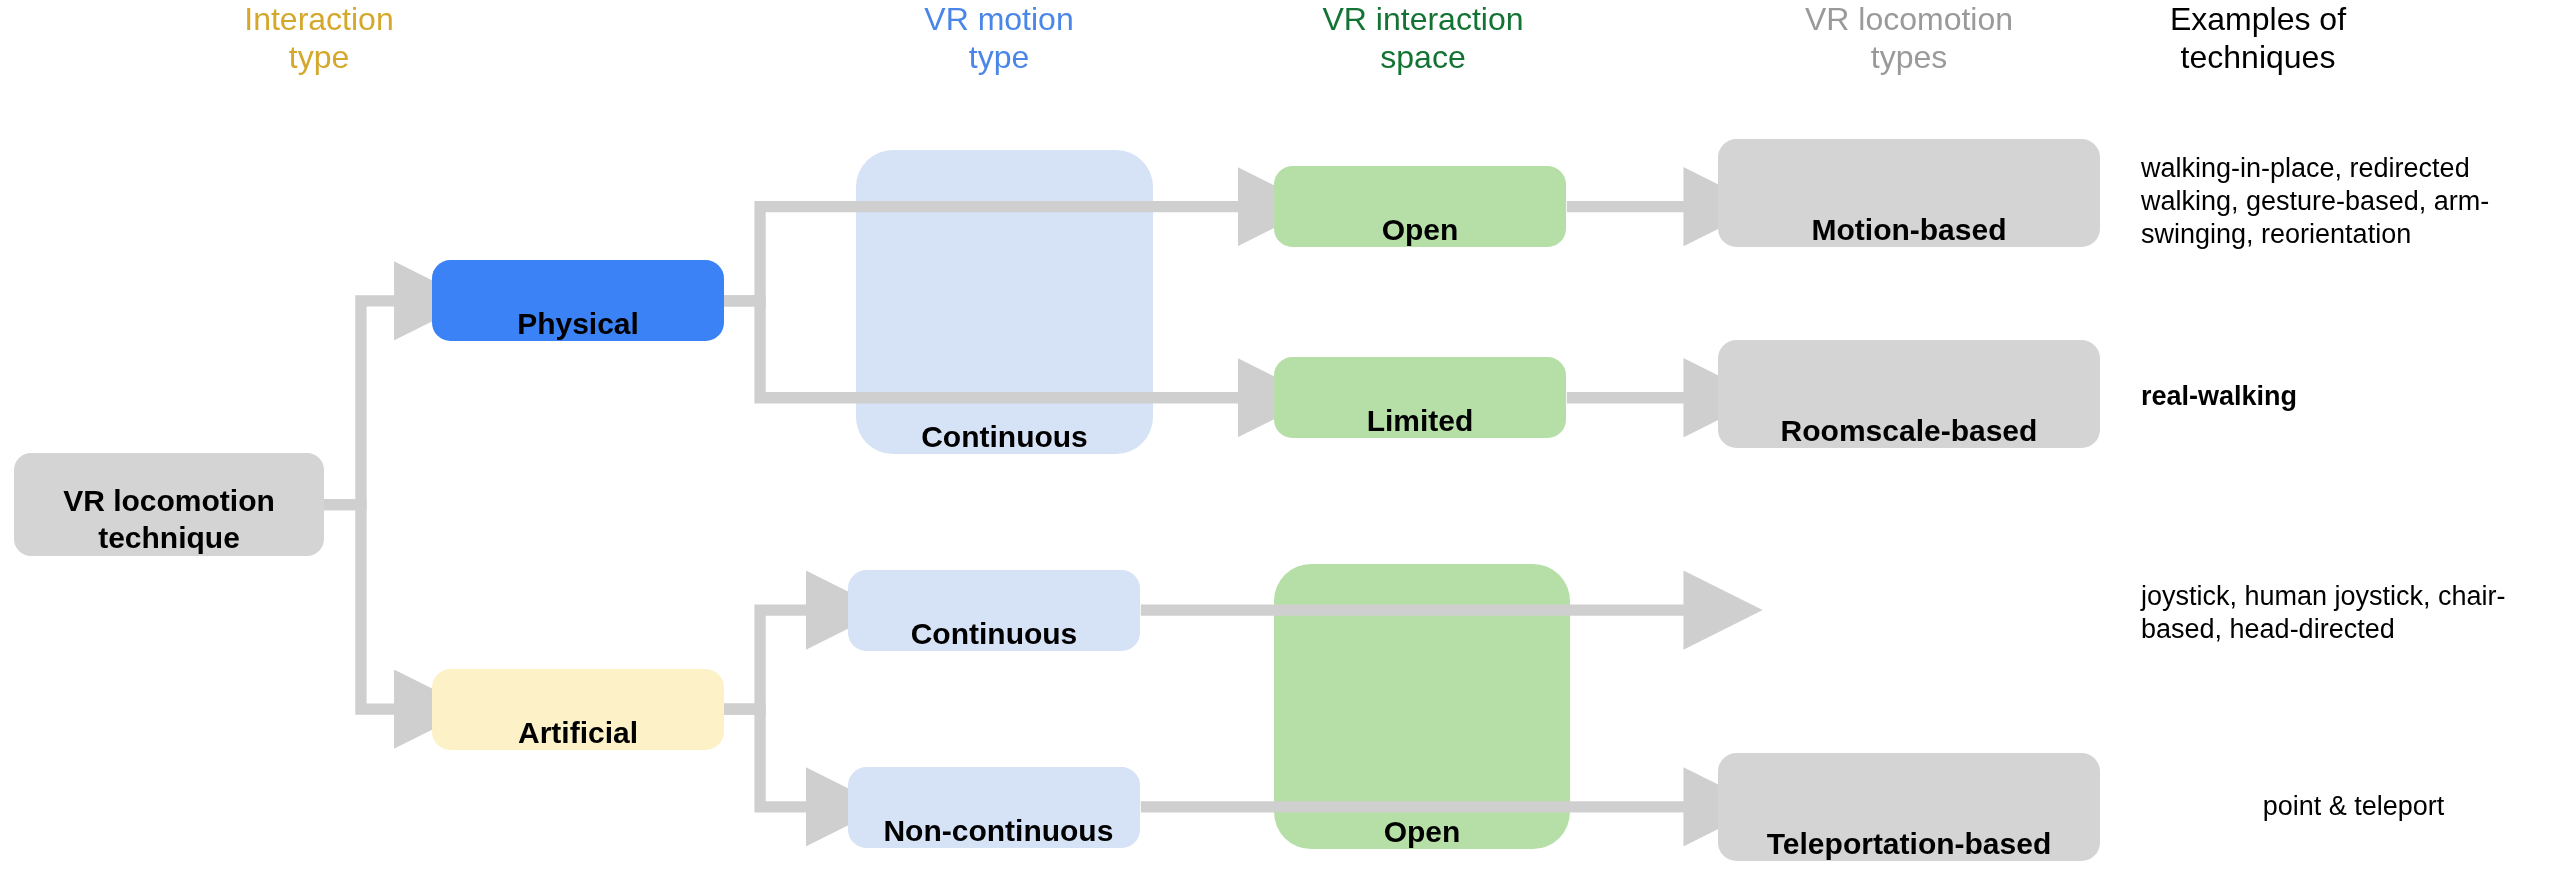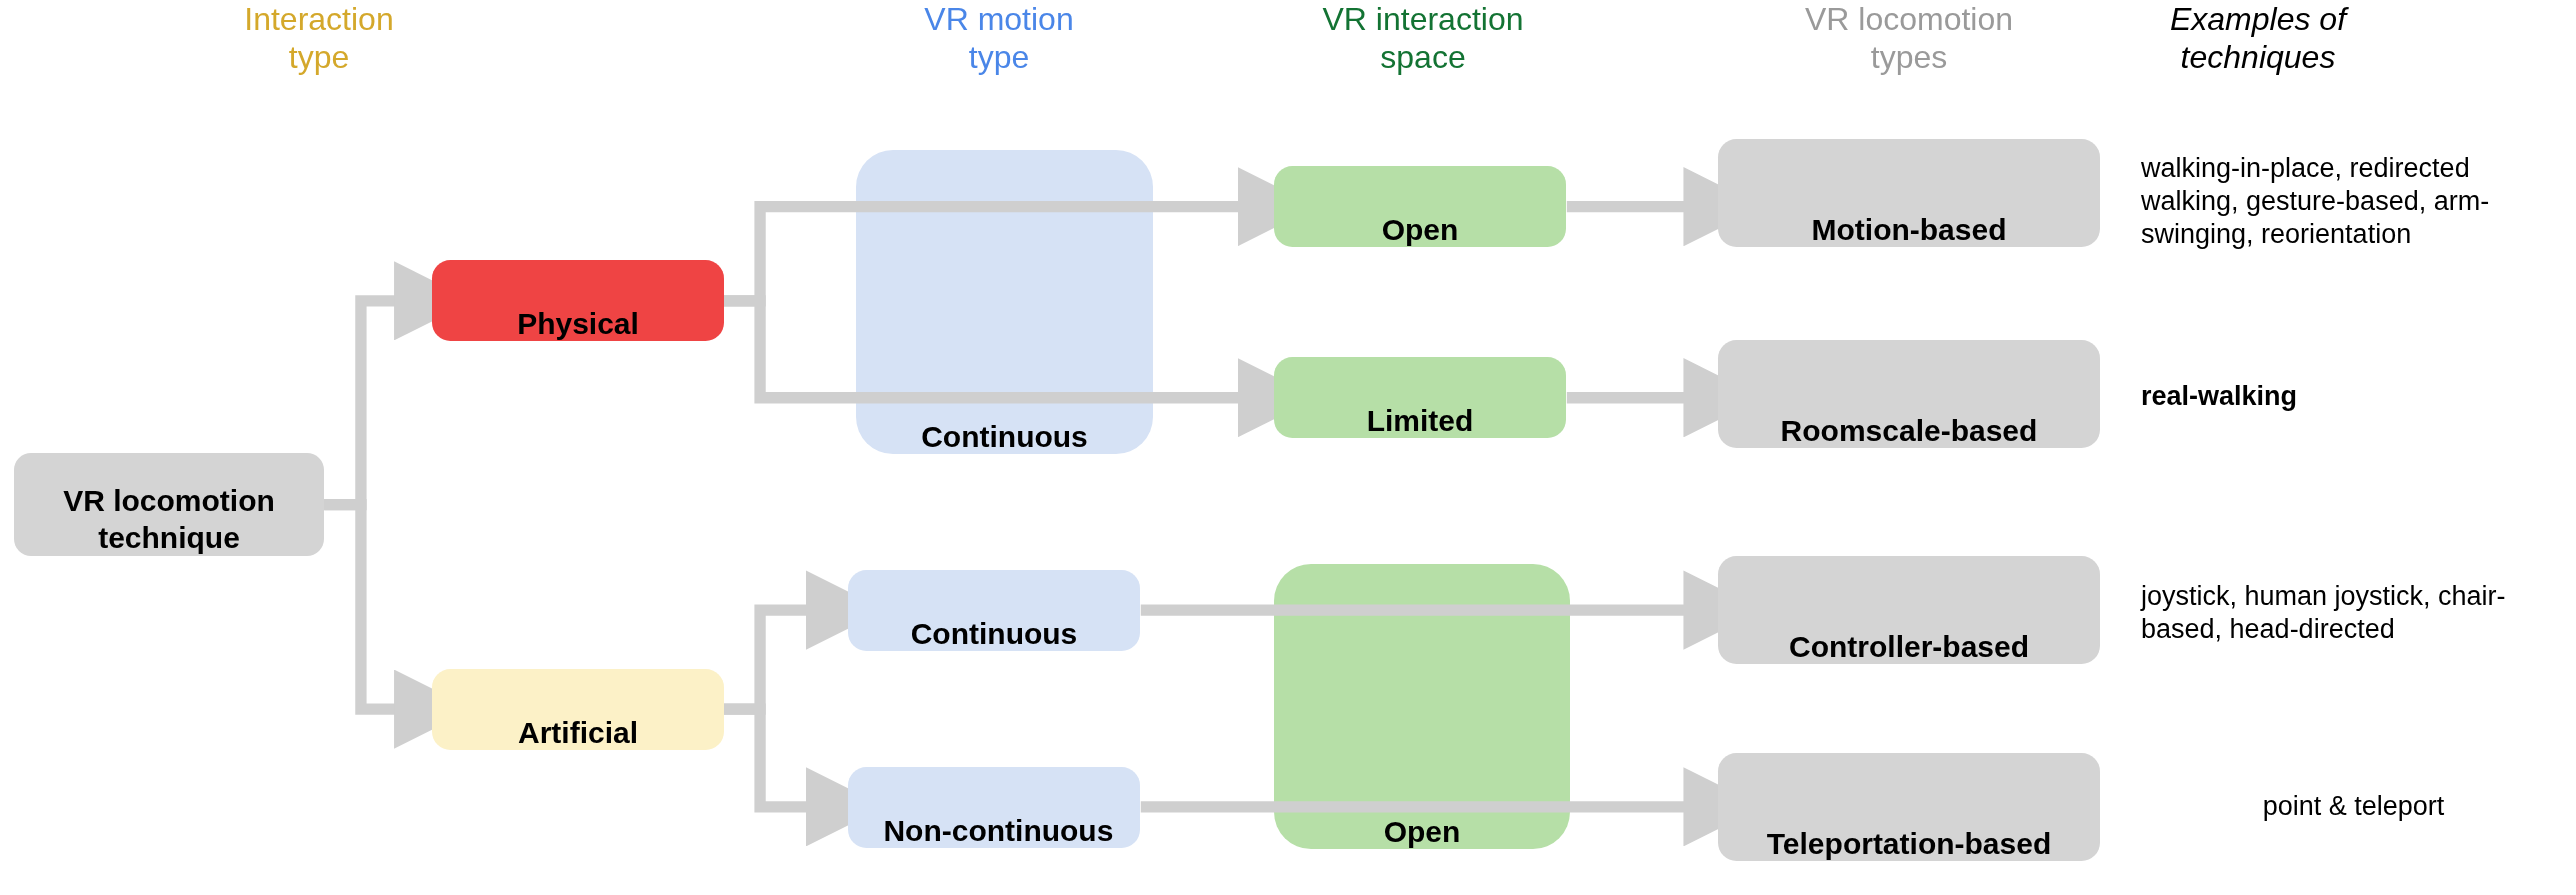--- a/index.html
+++ b/index.html
@@ -74,21 +74,21 @@
 
   <div class="col-head" style="left:822px; top:0px; width:354px; color:#4A86E8;">VR motion
 type</div>
 
   <div class="col-head" style="left:1246px; top:0px; width:354px; color:#137333;">VR interaction
 space</div>
 
   <div class="col-head" style="left:1732px; top:0px; width:354px; color:#9A9A9A;">VR locomotion
 types</div>
 
-  <div class="col-head" style="left:2081px; top:0px; width:354px; color:#000000;font-style:italic;">Examples of
+  <div class="col-head" style="left:2081px; top:0px; width:354px; color:#000000;">Examples of
 techniques</div>
 
   <div class="node tall layer-under" style="left:856px; top:150px; width:297px; height:304px; background:#D6E2F5;">
     <span>Continuous</span>
   </div>
 
   <svg id="edges" class="layer-edges" viewBox="0 0 3640 1266" width="2576" height="896">
     <defs>
       <marker id="ah" markerWidth="7" markerHeight="7" refX="0.2" refY="3.5" orient="auto" markerUnits="strokeWidth">
         <path d="M0,0 L7,3.5 L0,7 z" fill="#CFCFCF"></path>
@@ -111,21 +111,21 @@
       <path d="M 1612,862 L 2382,862"></path>
       <path d="M 1612,1140 L 2382,1140"></path>
     </g>
   </svg>
 
   <div class="node root layer-over" style="left:14px; top:453px; width:310px; height:103px; background:#D4D4D4;">
     <span>VR locomotion
 technique</span>
   </div>
 
-  <div class="node layer-over" style="left:432px; top:260px; width:292px; height:81px; background:#ef4444;">
+  <div class="node layer-over" style="left:432px; top:260px; width:292px; height:81px; background:#3b82f6;">
     <span>Physical</span>
   </div>
 
   <div class="node layer-over" style="left:432px; top:669px; width:292px; height:81px; background:#FCF1C7;">
     <span>Artificial</span>
   </div>
 
   <div class="node layer-over" style="left:848px; top:570px; width:292px; height:81px; background:#D6E2F5;">
     <span>Continuous</span>
   </div>
@@ -147,23 +147,20 @@
   </div>
 
   <div class="node layer-over" style="left:1718px; top:139px; width:382px; height:108px; background:#D4D4D4;">
     <span>Motion-based</span>
   </div>
 
   <div class="node layer-over" style="left:1718px; top:340px; width:382px; height:108px; background:#D4D4D4;">
     <span>Roomscale-based</span>
   </div>
 
-  <div class="node layer-over" style="left:1718px; top:556px; width:382px; height:108px; background:#D4D4D4;">
-    <span>Controller-based</span>
-  </div>
 
   <div class="node layer-over" style="left:1718px; top:753px; width:382px; height:108px; background:#D4D4D4;">
     <span>Teleportation-based</span>
   </div>
 
   <div class="examples layer-over" style="left:2141px; top:152px; width:425px;">walking-in-place, redirected
 walking, gesture-based, arm-
 swinging, reorientation</div>
 
   <div class="examples layer-over" style="left:2141px; top:380px; width:425px;font-weight:bold;">real-walking</div>

